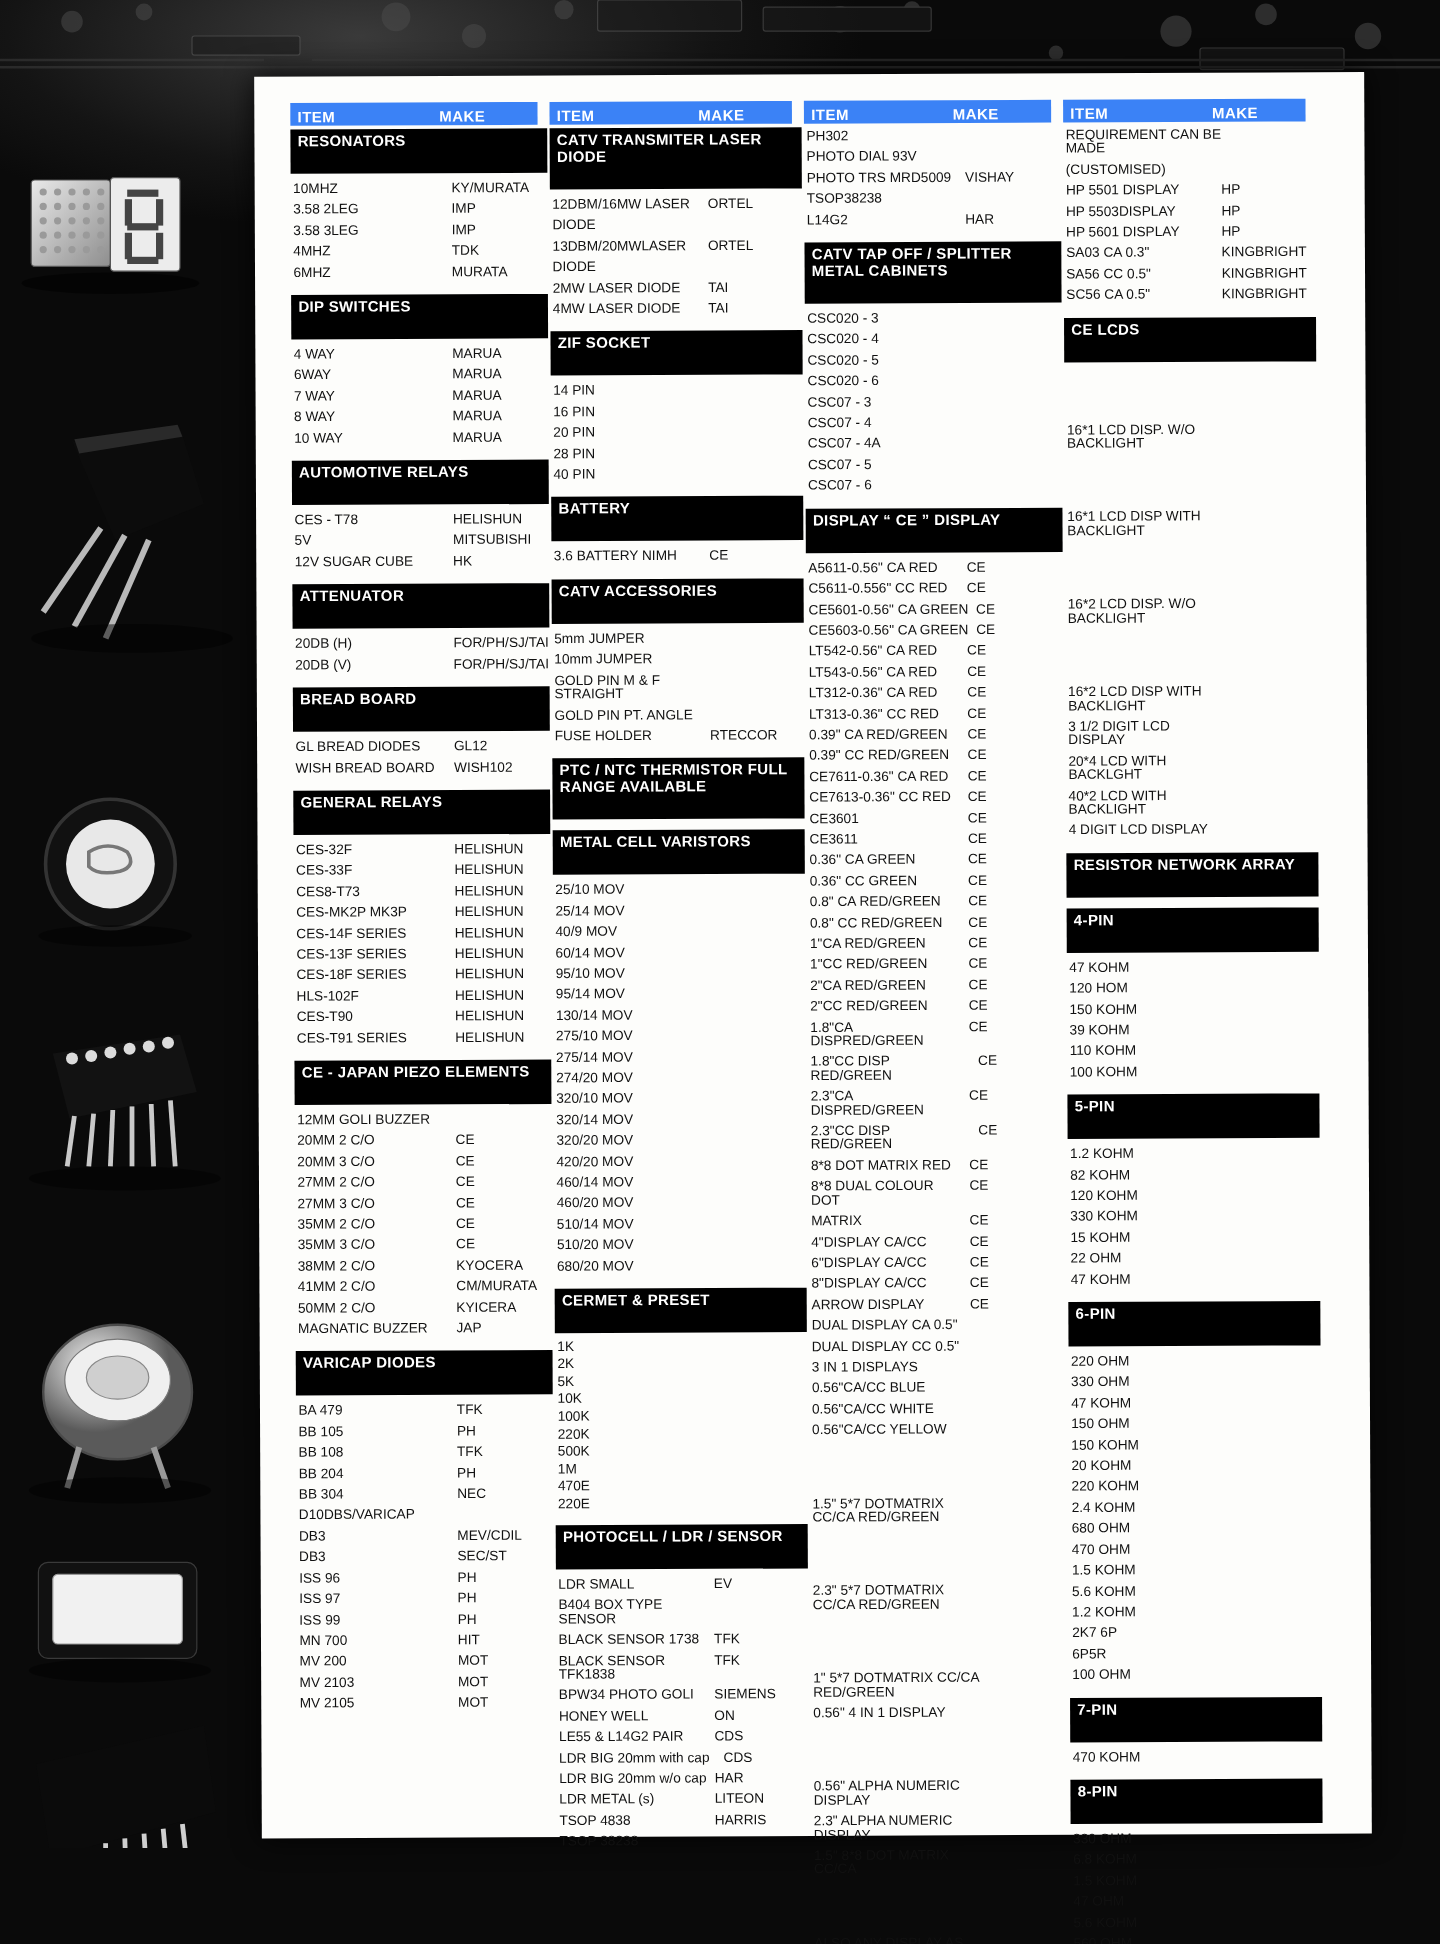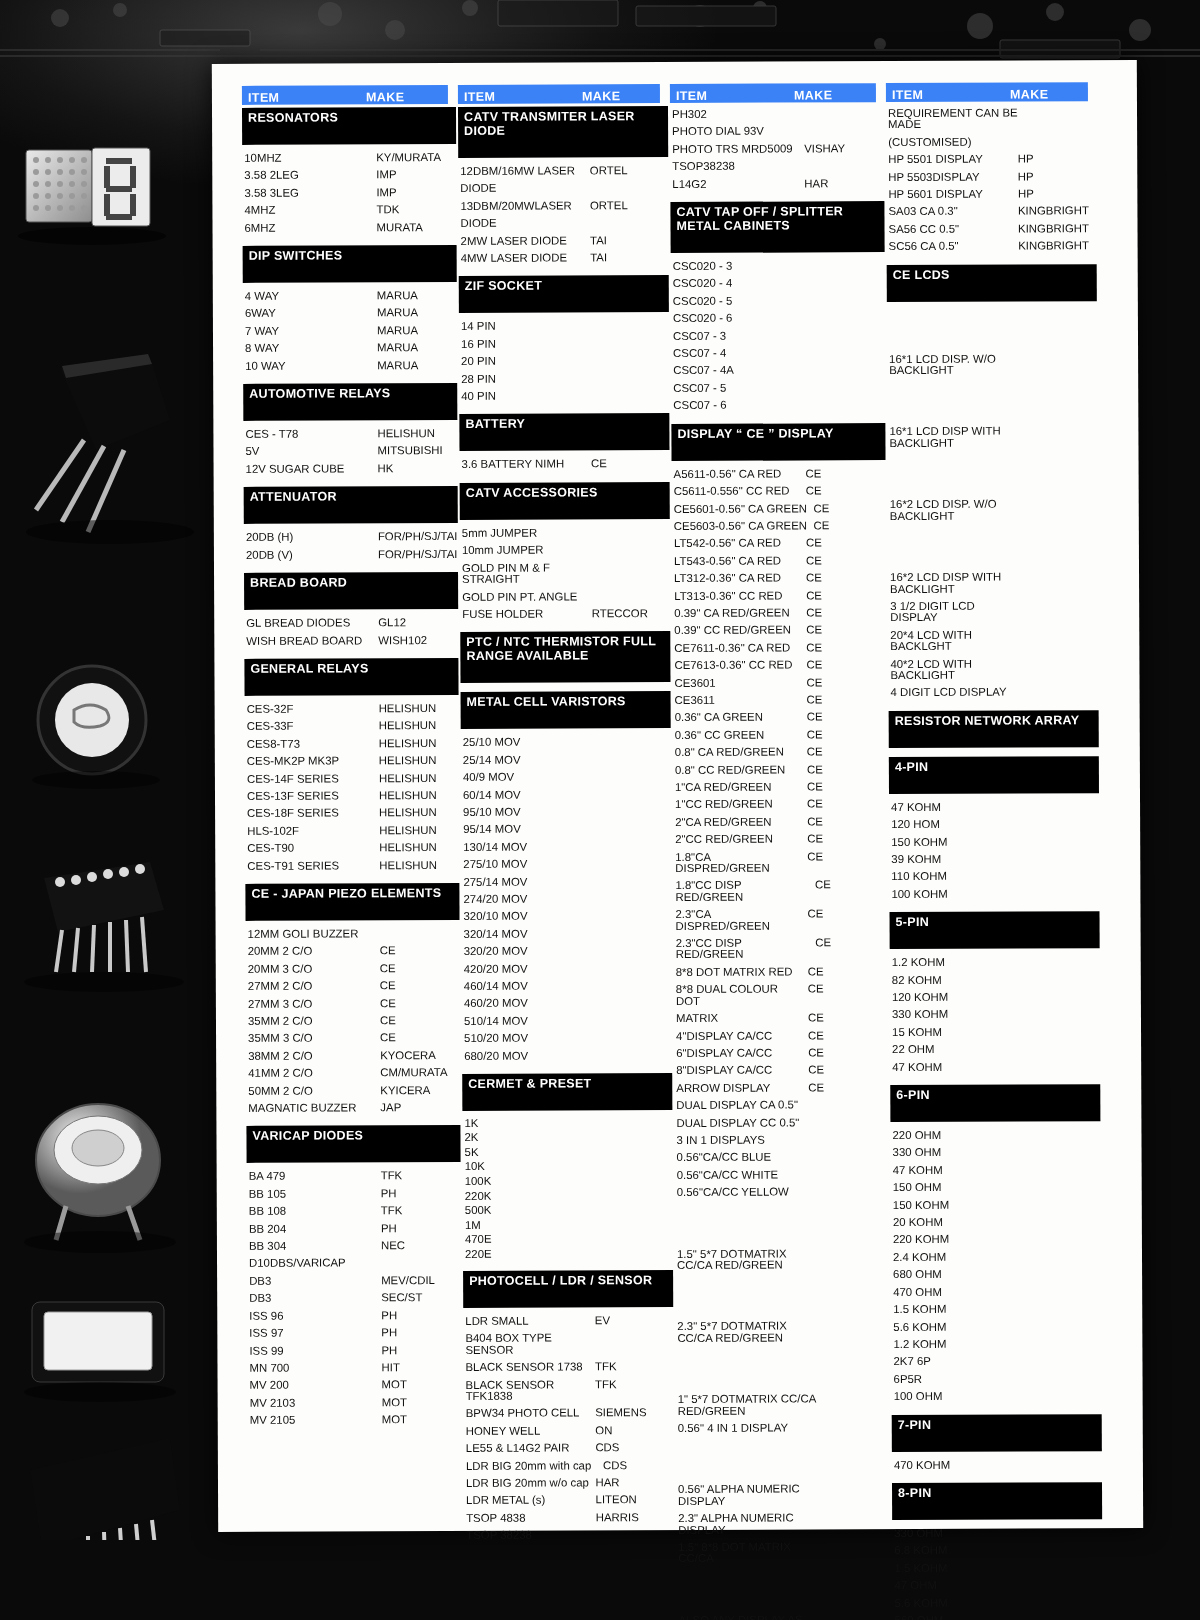--- a/index.html
+++ b/index.html
@@ -679,21 +679,21 @@
           </div>
           <div class="row">
             <div class="nm">BLACK SENSOR 1738</div>
             <div class="mk">TFK</div>
           </div>
           <div class="row">
             <div class="nm">BLACK SENSOR TFK1838</div>
             <div class="mk">TFK</div>
           </div>
           <div class="row">
-            <div class="nm">BPW34 PHOTO CELL</div>
+            <div class="nm">BPW34 PHOTO GOLI</div>
             <div class="mk">SIEMENS</div>
           </div>
           <div class="row">
             <div class="nm">HONEY WELL</div>
             <div class="mk">ON</div>
           </div>
           <div class="row">
             <div class="nm">LE55 &amp; L14G2 PAIR</div>
             <div class="mk">CDS</div>
           </div>

